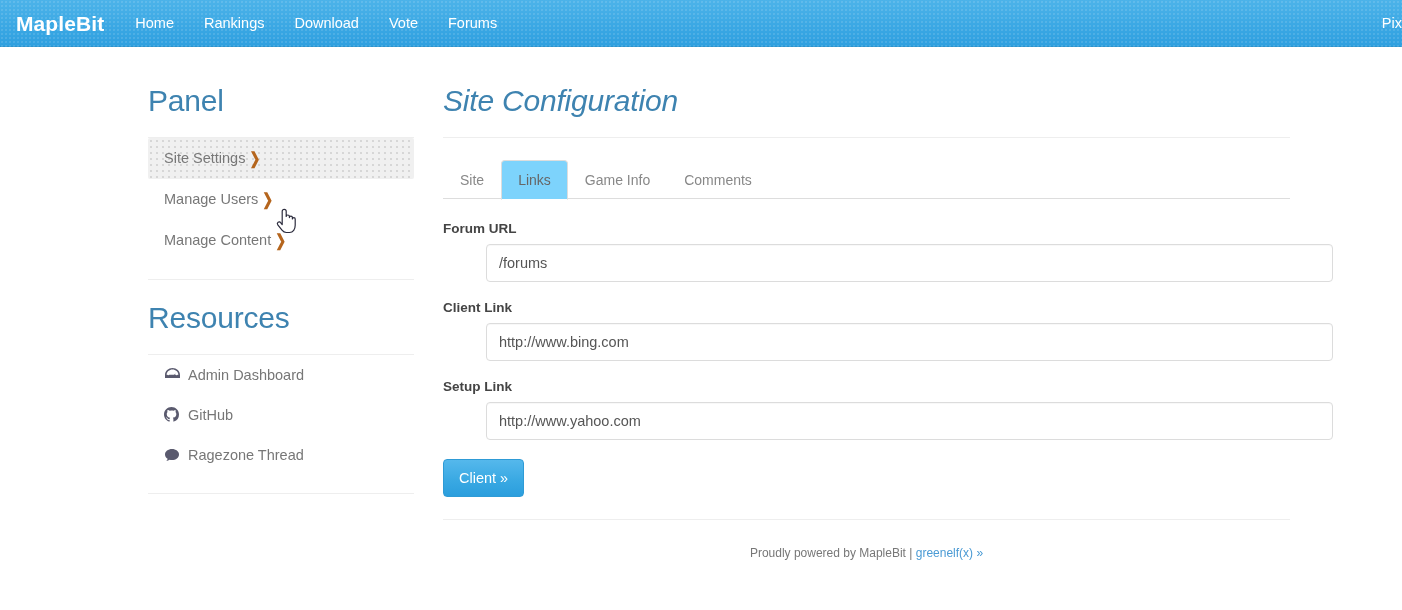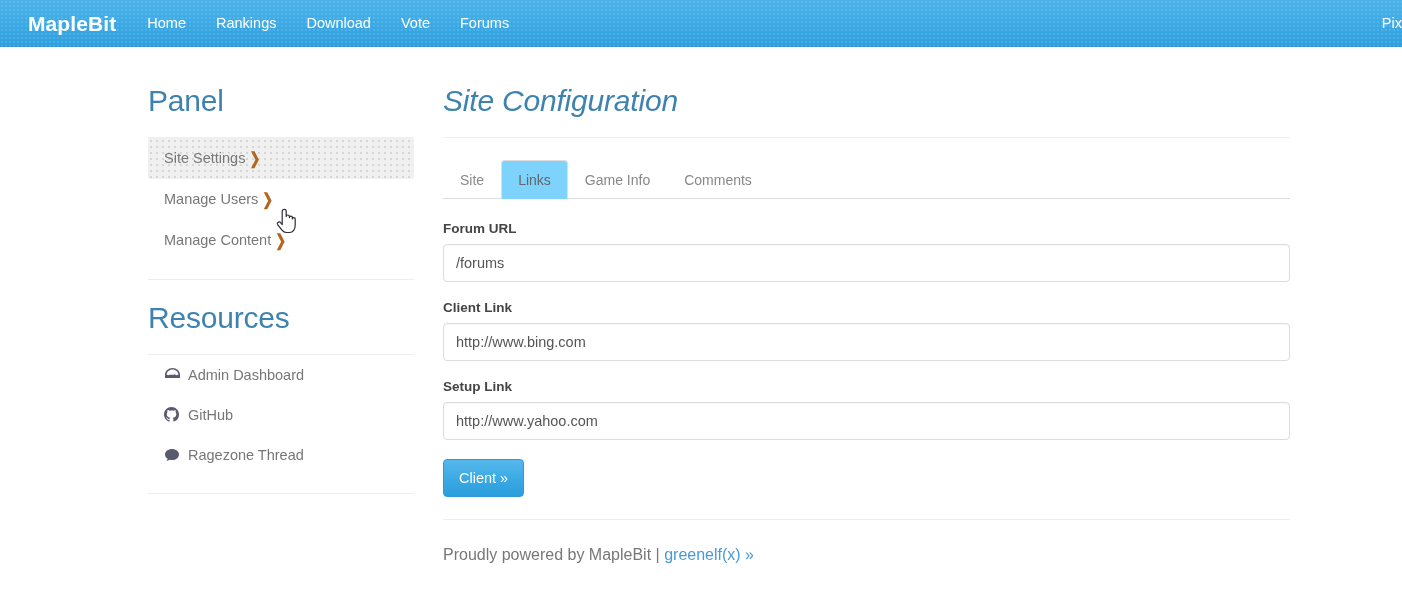--- a/index.html
+++ b/index.html
@@ -37,21 +37,21 @@
     background-size: 4px 4px;
     pointer-events: none;
   }
   .brand {
     position: relative;
     z-index: 2;
     color: #ffffff;
     font-size: 21px;
     font-weight: bold;
     padding: 0 16px 0 16px;
-    margin-left: 12px;
+    margin-left: 0px;
     line-height: 47px;
     letter-spacing: 0.1px;
     text-decoration: none;
     white-space: nowrap;
   }
   .nav-links {
     position: relative;
     z-index: 2;
     display: flex;
     align-items: center;
@@ -246,20 +246,21 @@
     height: 38px;
     padding: 8px 12px;
     font-family: "Liberation Sans", sans-serif;
     font-size: 14.5px;
     color: #555555;
     background: #ffffff;
     border: 1px solid #dcdcdc;
     border-radius: 4px;
     box-shadow: inset 0 1px 1px rgba(0,0,0,0.03);
     outline: none;
+    margin-left: 43px;
   }
   .field-group { margin-bottom: 17px; }
 
   .btn-update {
     display: inline-block;
     margin-top: 2px;
     padding: 9px 15px;
     font-family: "Liberation Sans", sans-serif;
     font-size: 14.5px;
     color: #ffffff;
@@ -270,22 +271,23 @@
     line-height: 18px;
   }
 
   .footer-rule {
     border: 0;
     border-top: 1px solid #eeeeee;
     margin: 22px 0 0 0;
     width: 847px;
   }
   .footer {
+    text-align: center;
     padding-top: 26px;
-    font-size: 16px;
+    font-size: 12px;
     color: #777777;
     width: 847px;
     white-space: nowrap;
   }
   .footer a {
     color: #4a9ad4;
     text-decoration: none;
   }
 
   

